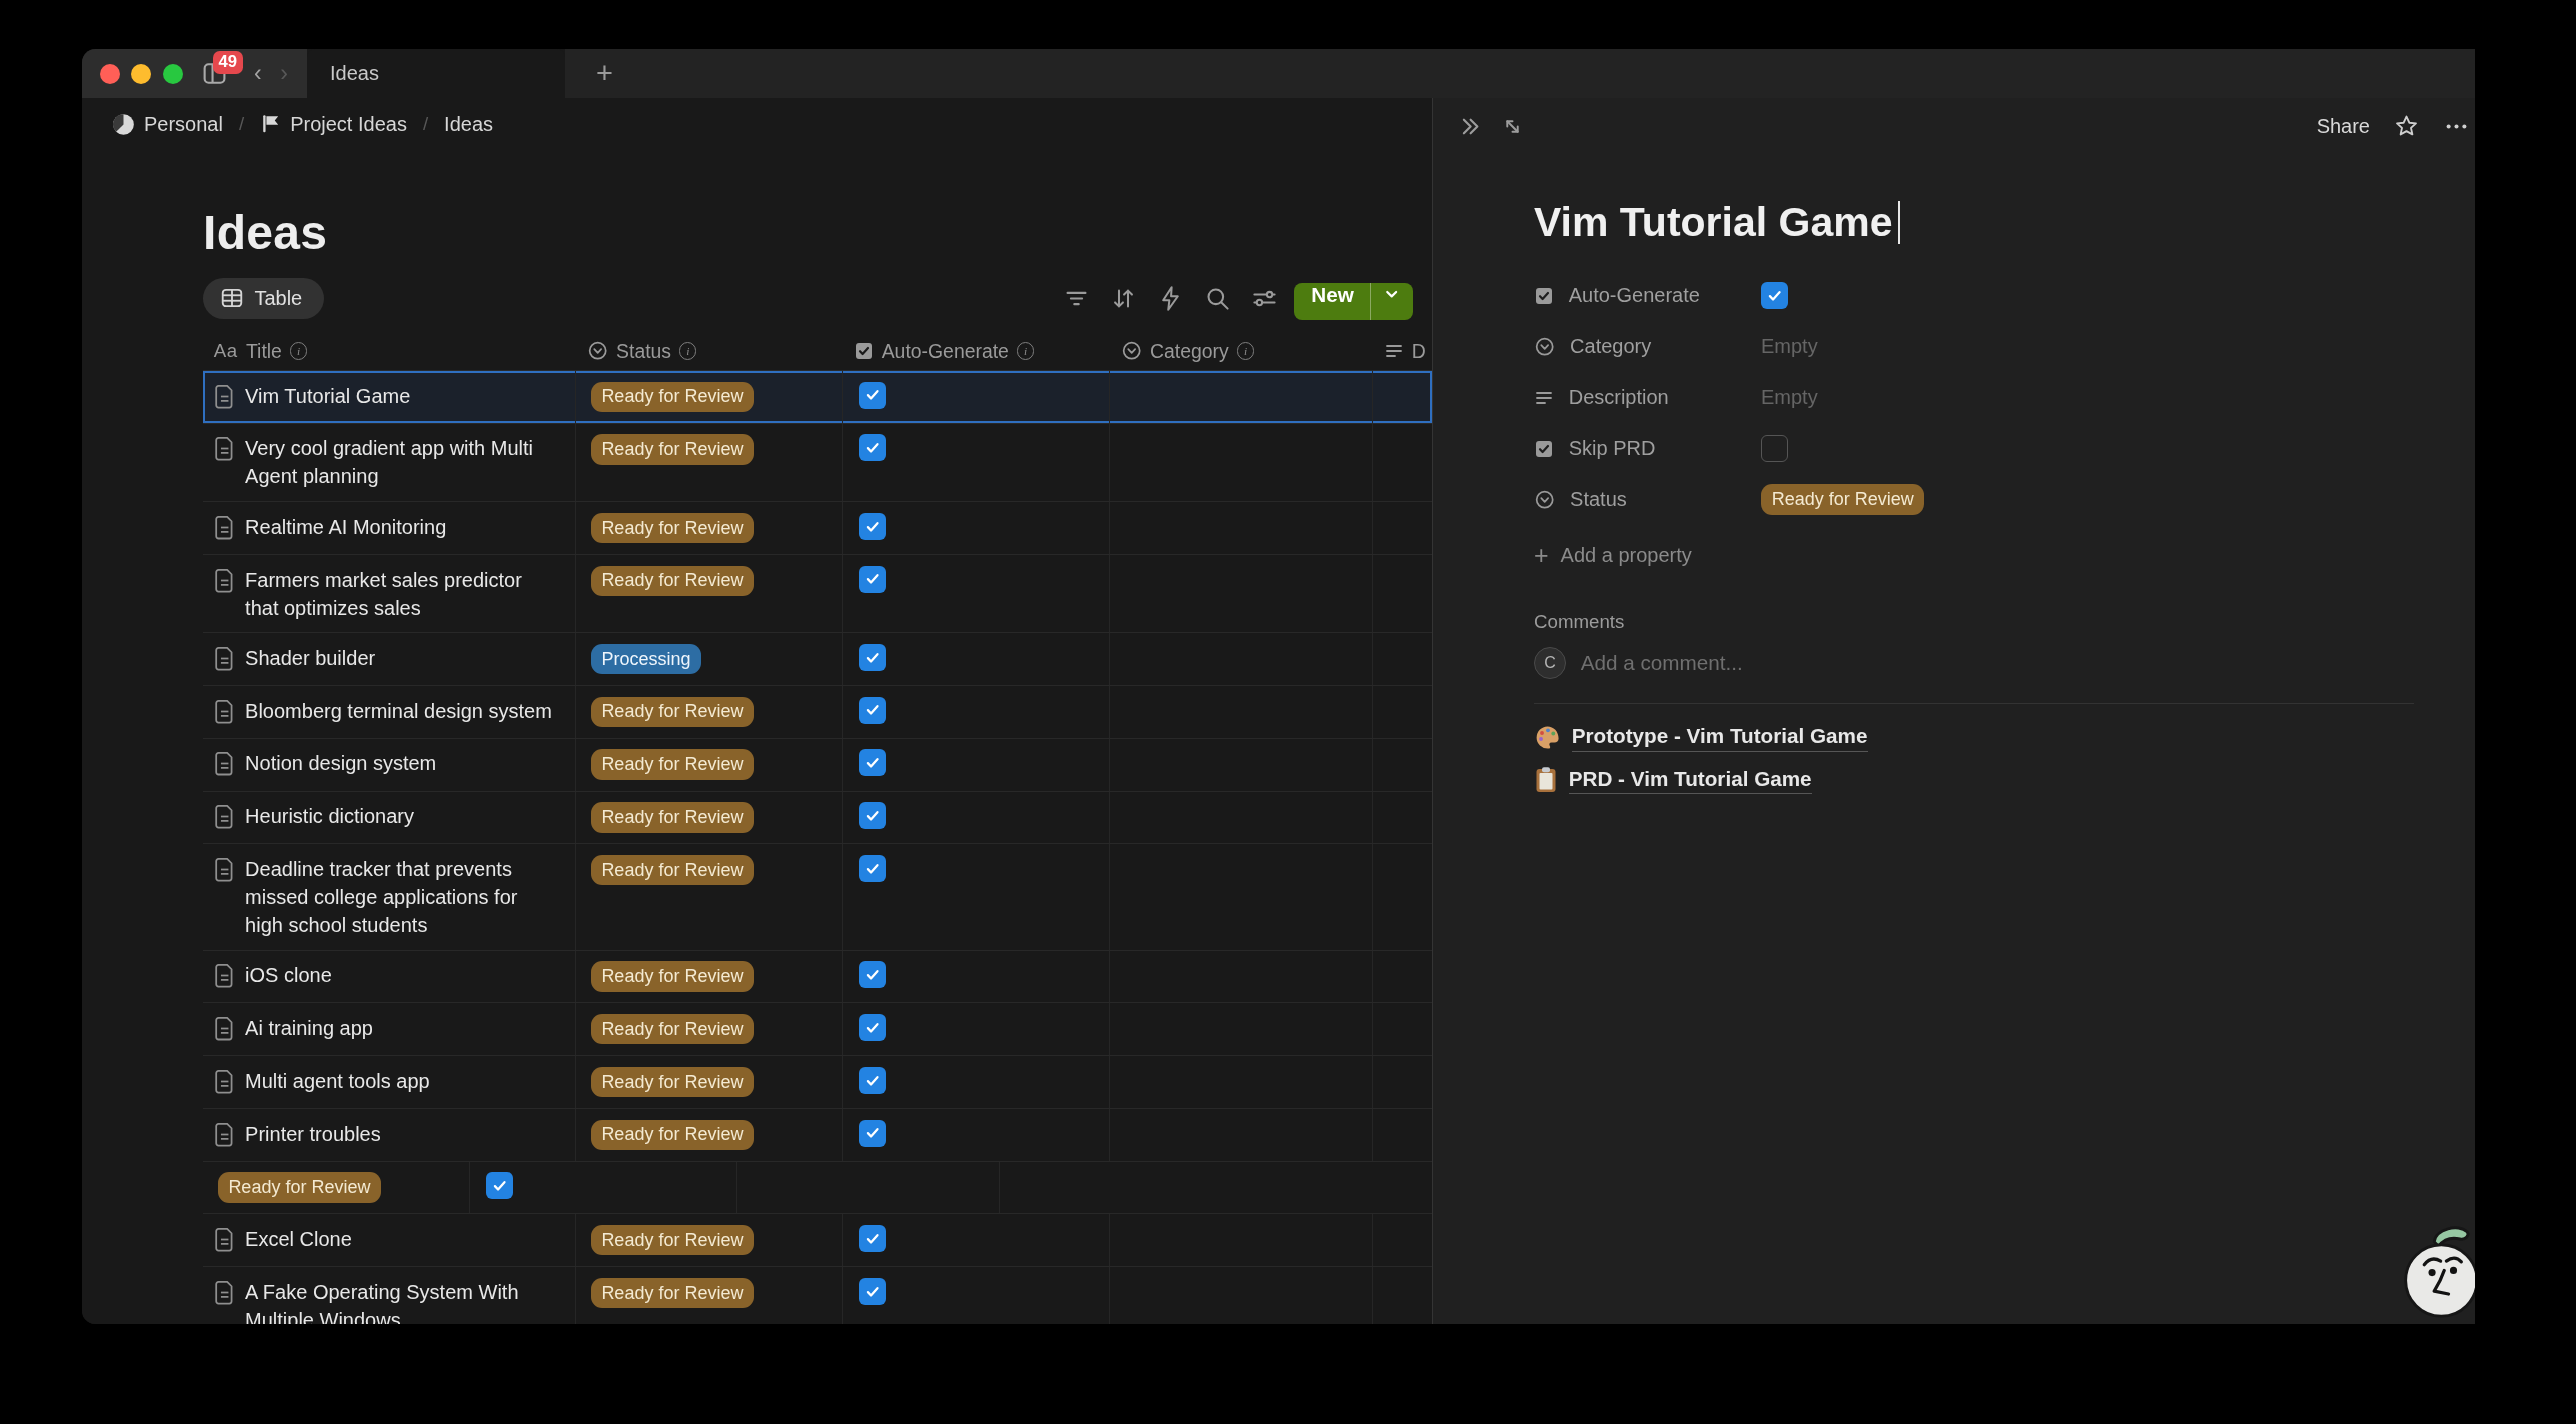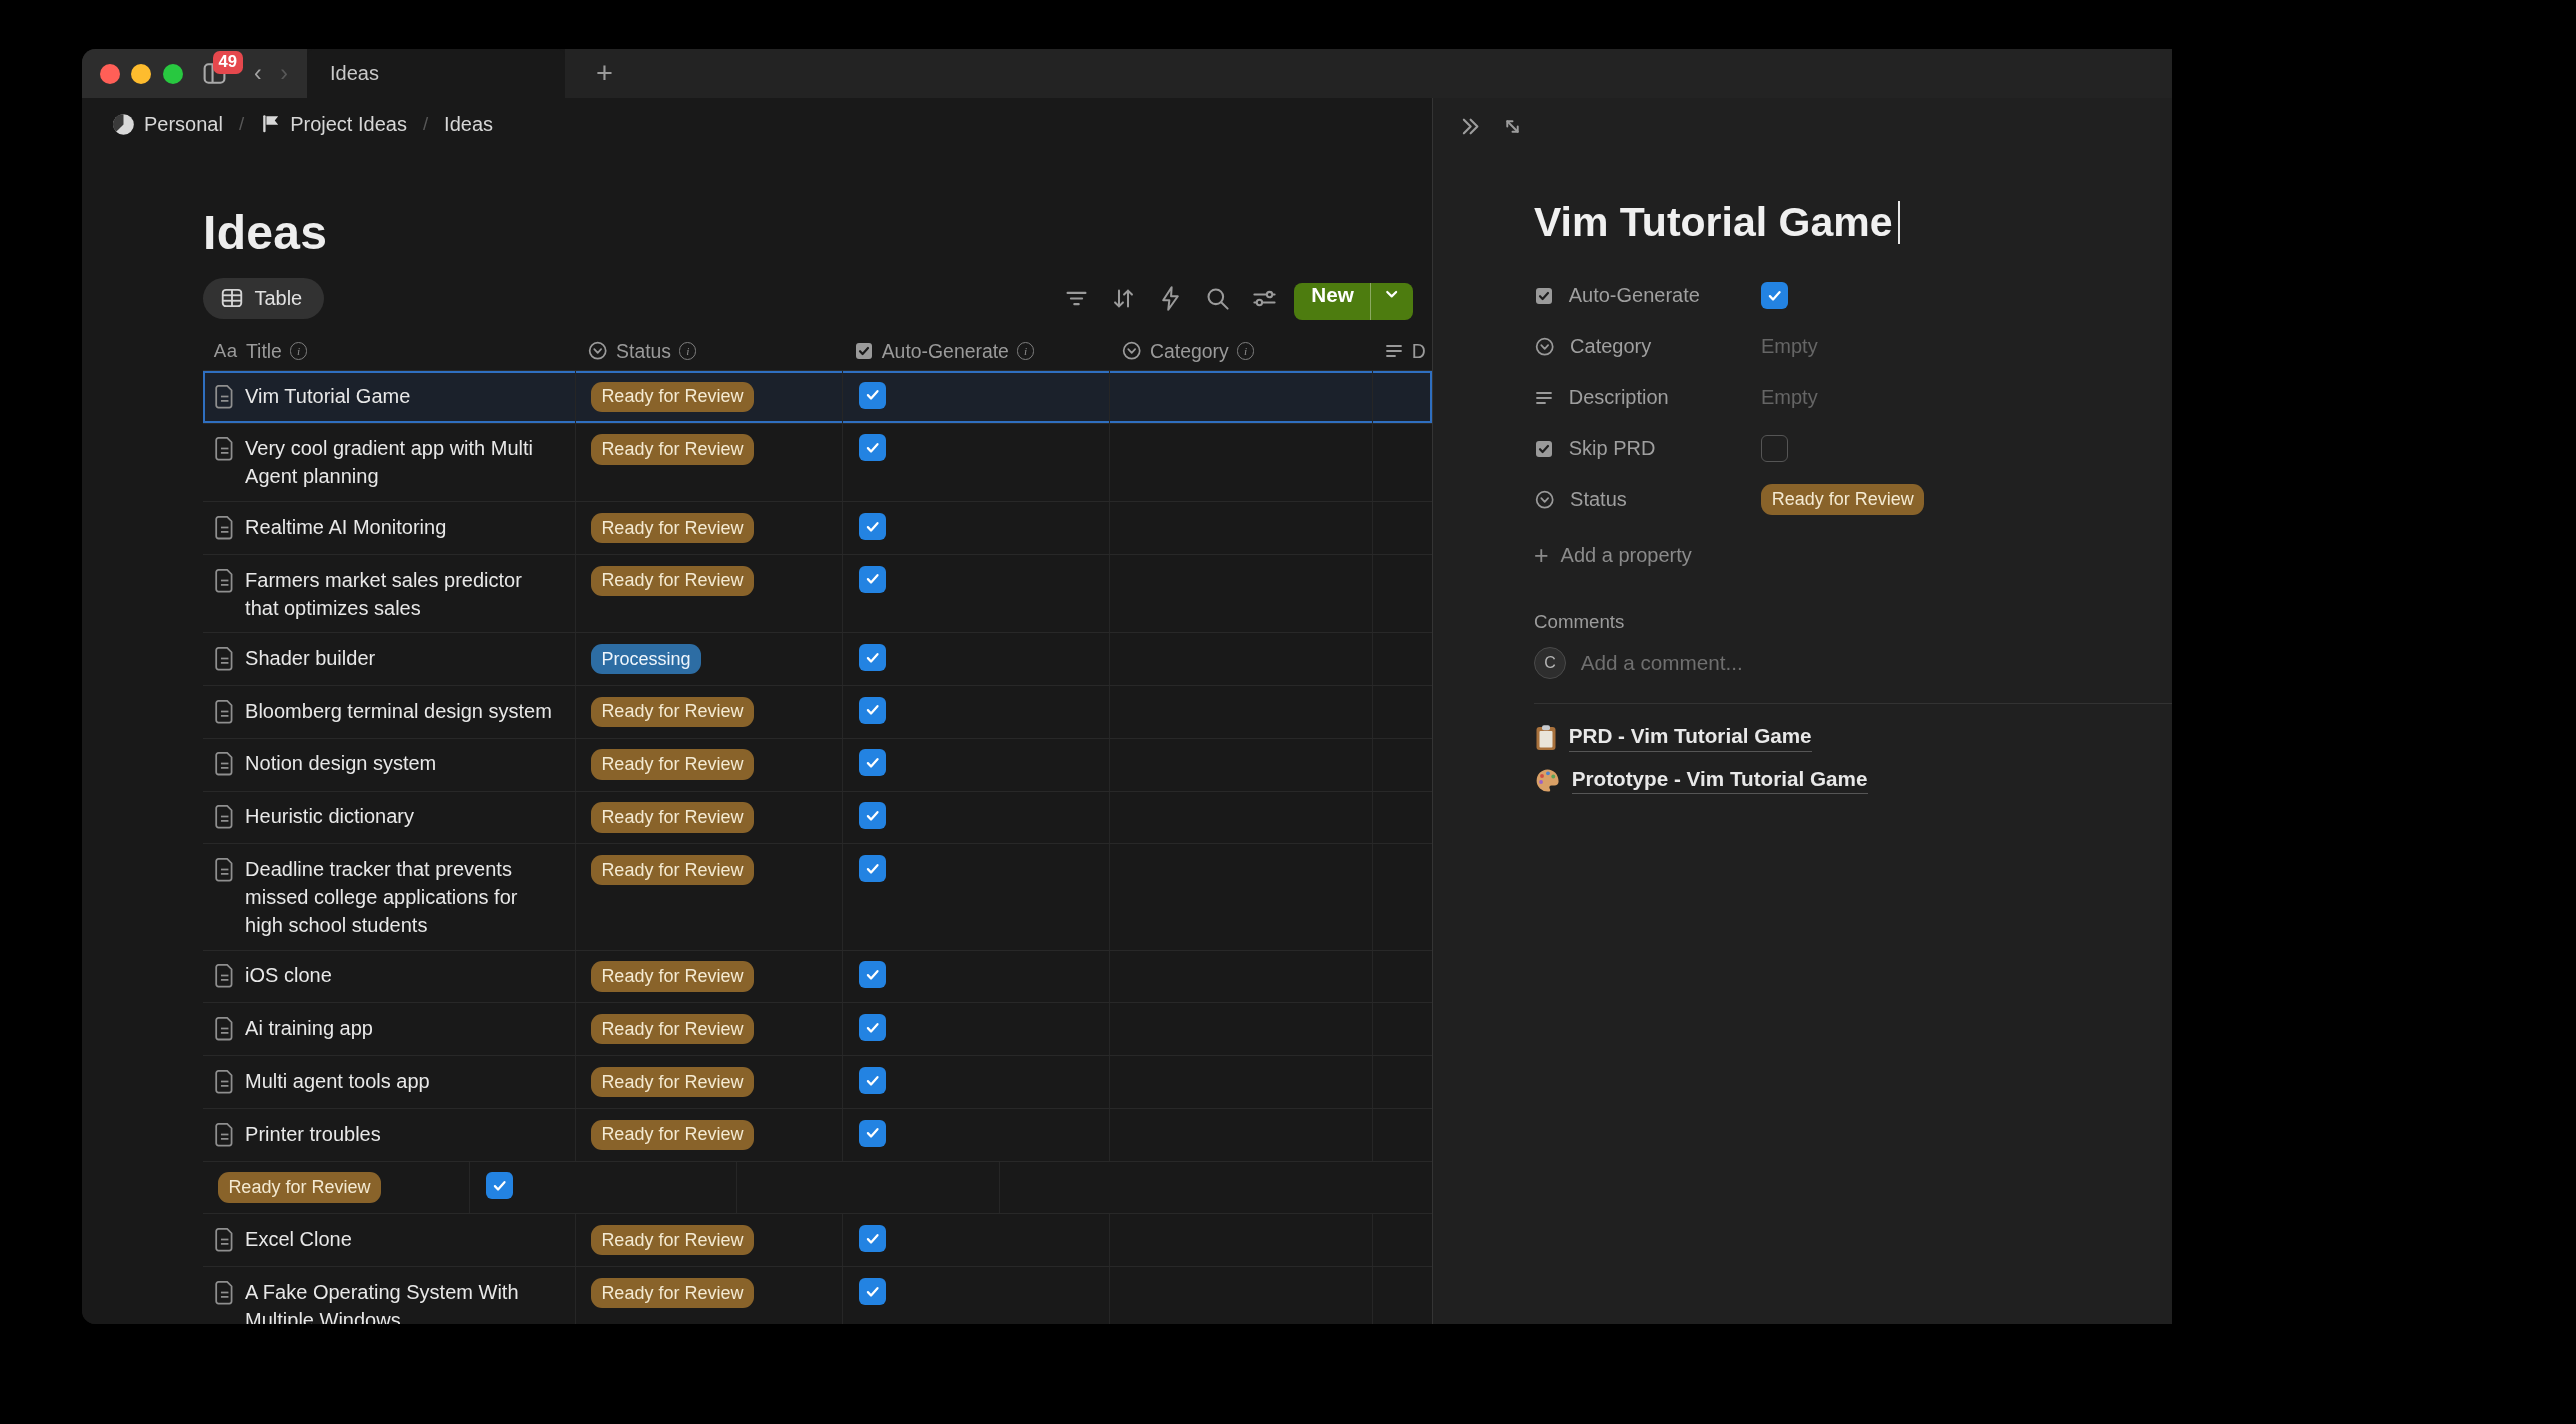--- a/index.html
+++ b/index.html
@@ -1,17 +1,17 @@
 <!DOCTYPE html>
 <html style="font-size:10.7px"><head>
 <meta charset="utf-8">
 <style>
   * { margin:0; padding:0; box-sizing:border-box; }
   html,body { width:2576px; height:1424px; background:#000; font-family:"Liberation Sans","DejaVu Sans",sans-serif; }
-  .screen { position:relative; width:2172px; height:1424px; background:#000; overflow:hidden; }
+  .screen { position:relative; width:2475px; height:1424px; background:#000; overflow:hidden; }
   .window { position:absolute; left:82px; top:49px; width:2412px; height:1275px; background:#191919; border-radius:13.3px; overflow:hidden; display:flex; flex-direction:column; }
 
   
   .tabstrip { height:49px; display:flex; flex:none; }
   .ts-left { width:225px; background:#2d2d2d; display:flex; align-items:center; padding-left:18px; flex:none; }
   .light { width:20px; height:20px; border-radius:50%; margin-right:11.3px; }
   .panelwrap { position:relative; margin-left:8px; }
   .panel-glyph { display:block; color:#a9a9a9; }
   .nb-badge { position:absolute; top:-9.3px; left:10.7px; background:#e5484d; color:#fff; font-size:16.7px; font-weight:bold; line-height:16.7px; padding:3.3px 6px; border-radius:6.7px; }
   .navs { display:flex; gap:18.7px; margin-left:23px; font-size:23px; }
@@ -796,43 +796,43 @@
           <div class="comment-row">
             <span class="avatar">C</span>
             <span class="comment-ph">Add a comment...</span>
           </div>
           <div class="h-div"></div>
 
 
           <div class="links">
 
               <div class="link-row">
-                <span class="icon">
-                  <svg width="24" height="28" viewBox="0 0 24 28">
-                    <rect x="2.5" y="3" width="19" height="23" rx="3" fill="#a8713c"></rect>
-                    <rect x="5.5" y="7" width="13" height="16.5" rx="1" fill="#e9e5da"></rect>
-                    <rect x="8" y="1.2" width="8" height="5" rx="2" fill="#c7cbd0"></rect>
-                  </svg>
-                </span>
-
-                <span class="link-label">PRD - Vim Tutorial Game</span>
-              </div>
-
-              <div class="link-row">
 
                 <span class="icon">
                   <svg width="27" height="27" viewBox="0 0 28 28">
                     <path d="M14 2.5 a11.5 11.5 0 1 0 .4 23 c2.6 0 2.8-1.6 2-2.8 -1-1.5-.4-3.4 1.8-3.4 h3.1 c2.3 0 4.2-1.9 4.2-4.3 C25.5 7.6 20.3 2.5 14 2.5 Z" fill="#d9a066"></path>
                     <circle cx="8.3" cy="9.3" r="2" fill="#d14d41"></circle>
                     <circle cx="14.5" cy="6.6" r="2" fill="#4f83cc"></circle>
                     <circle cx="20" cy="9.8" r="2" fill="#5da258"></circle>
                     <circle cx="7.3" cy="15.5" r="2" fill="#9a62c9"></circle>
                   </svg>
                 </span>
                 <span class="link-label">Prototype - Vim Tutorial Game</span>
+              </div>
+
+              <div class="link-row">
+                <span class="icon">
+                  <svg width="24" height="28" viewBox="0 0 24 28">
+                    <rect x="2.5" y="3" width="19" height="23" rx="3" fill="#a8713c"></rect>
+                    <rect x="5.5" y="7" width="13" height="16.5" rx="1" fill="#e9e5da"></rect>
+                    <rect x="8" y="1.2" width="8" height="5" rx="2" fill="#c7cbd0"></rect>
+                  </svg>
+                </span>
+
+                <span class="link-label">PRD - Vim Tutorial Game</span>
               </div>
 
           </div>
         </div>
 
         <div class="mascot">
           <svg width="93" height="100" viewBox="0 0 130 140">
             <path d="M52 32 C54 14 86 6 98 18 C102 22 96 30 88 28 C76 25 66 28 58 38 Z" fill="#96c7a2" stroke="#161616" stroke-width="4" stroke-linejoin="round"></path>
             <circle cx="62" cy="86" r="50" fill="#e9e9e7" stroke="#161616" stroke-width="4"></circle>
             <path d="M38 64 q10 -13 23 -5" fill="none" stroke="#121212" stroke-width="4.5" stroke-linecap="round"></path>

